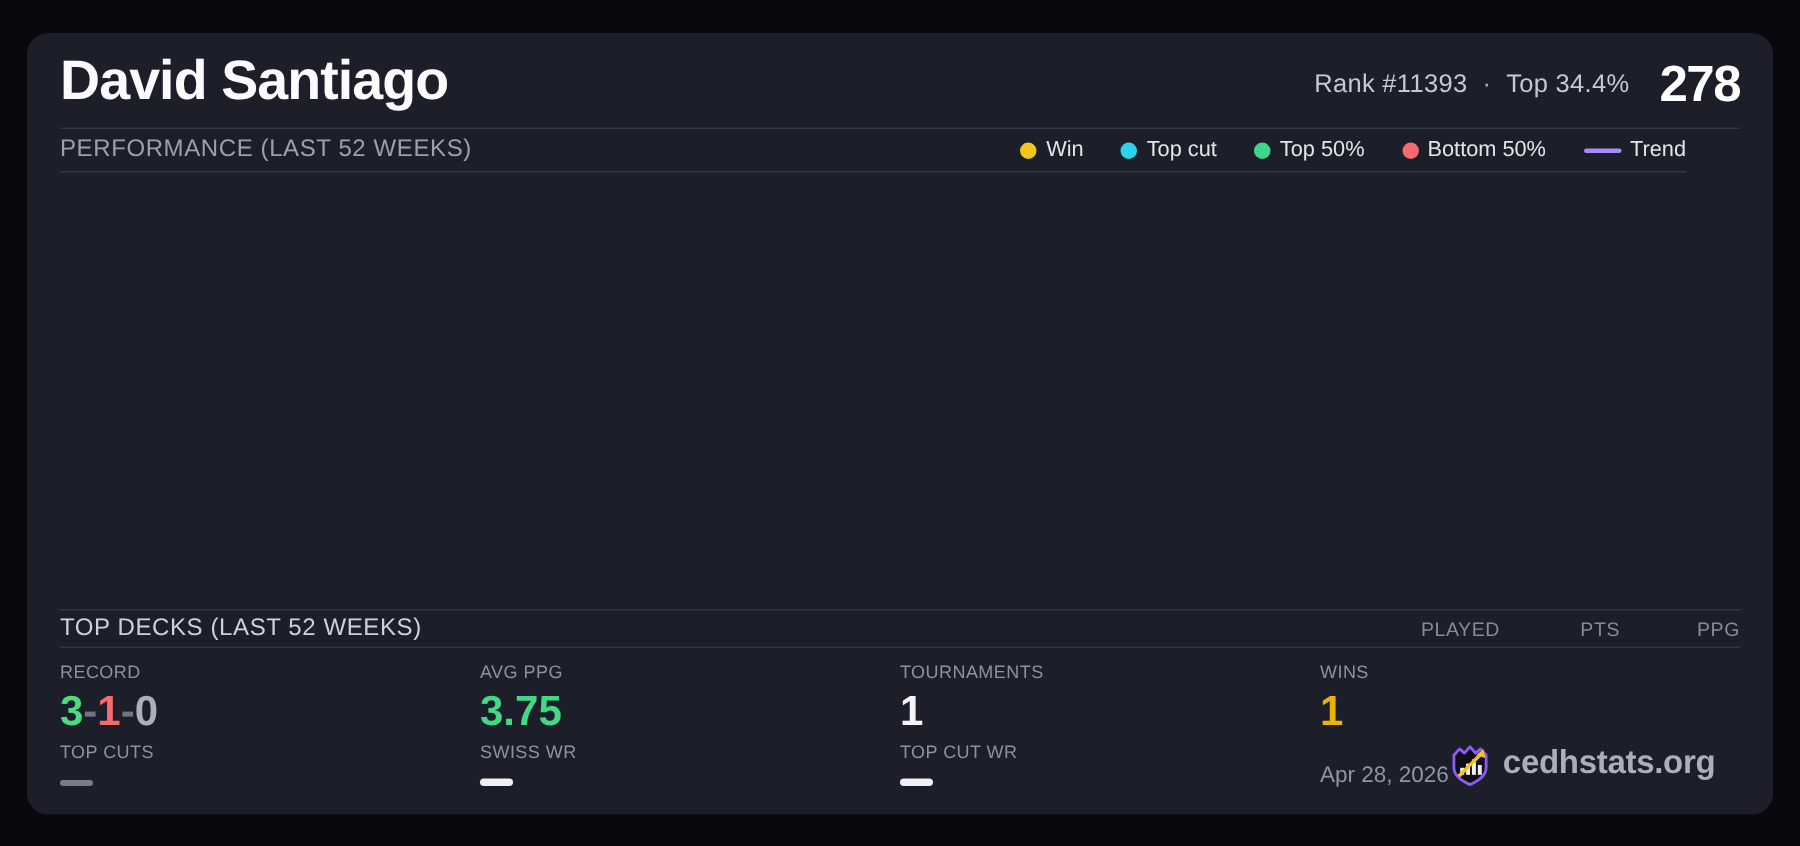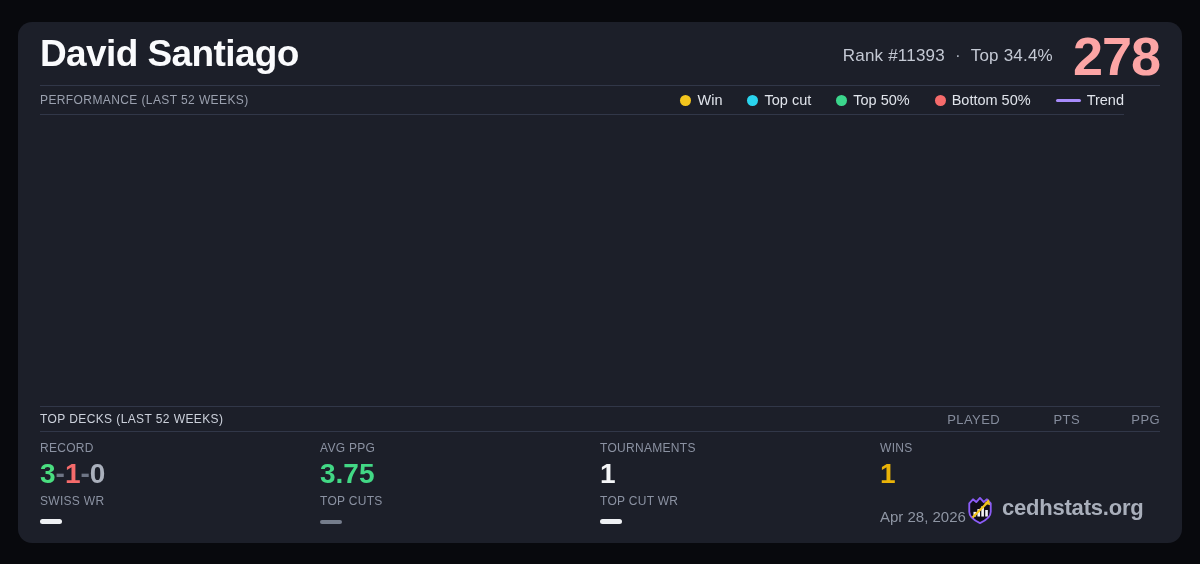--- a/index.html
+++ b/index.html
@@ -9,27 +9,27 @@
   .card { position:absolute; left:18px; top:22px; width:1164px; height:521px;
           background:#1c1f29; border-radius:14px; overflow:hidden; }
 
   
   .card-header { height:64px; margin:0 22px; border-bottom:1px solid #313748;
                  display:flex; align-items:center; justify-content:space-between; }
   .title { font-size:37px; font-weight:700; color:#fafbfd; letter-spacing:-0.6px; }
   .header-right { display:flex; align-items:center; gap:10px; padding-top:4px; }
   .rank { font-size:17px; color:#c4c9d4; letter-spacing:0.2px;text-align:right; }
   .rank.sep { color:#aab0bc; }
-  .points { font-size:54px; font-weight:700; color:#fca5a5; line-height:1;
+  .points { font-size:34px; font-weight:700; color:#ffffff; line-height:1;
             margin-left:10px; letter-spacing:-1px; }
 
   
   .perf-row { height:29px; margin:0 58px 0 22px; border-bottom:1px solid #313748;
               display:flex; align-items:center; justify-content:space-between; }
-  .sec-title { font-size:12px; color:#9aa0ae; letter-spacing:0.4px; }
+  .sec-title { font-size:16px; color:#9aa0ae; letter-spacing:0.4px; }
   .sec-title.light { color:#ccd1db; }
   .legend { display:flex; align-items:center; gap:25px; }
   .legend .li { display:flex; align-items:center; gap:6px;
                 font-size:14.5px; color:#e0e4eb; }
   .dot { width:11px; height:11px; border-radius:50%; display:inline-block; }
   .trendline { width:25px; height:3px; border-radius:2px; display:inline-block; }
 
   
   .chart-area { height:291px; }
 
@@ -131,27 +131,27 @@
       <span class="stat-label">TOURNAMENTS</span>
       <span class="stat-value v-white">1</span>
     </div>
 
     <div class="stat">
       <span class="stat-label">WINS</span>
       <span class="stat-value v-gold">1</span>
     </div>
 
     <div class="stat">
-      <span class="stat-label">SWISS WR</span>
-      <span class="dash"></span>
+      <span class="stat-label">TOP CUTS</span>
+      <span class="dash muted"></span>
     </div>
 
     <div class="stat">
-      <span class="stat-label">TOP CUTS</span>
-      <span class="dash muted"></span>
+      <span class="stat-label">SWISS WR</span>
+      <span class="dash"></span>
     </div>
 
     <div class="stat">
       <span class="stat-label">TOP CUT WR</span>
       <span class="dash"></span>
     </div>
 
     <div class="footer-cell">
       <span class="date">Apr 28, 2026</span>
       <div class="brand-row">

